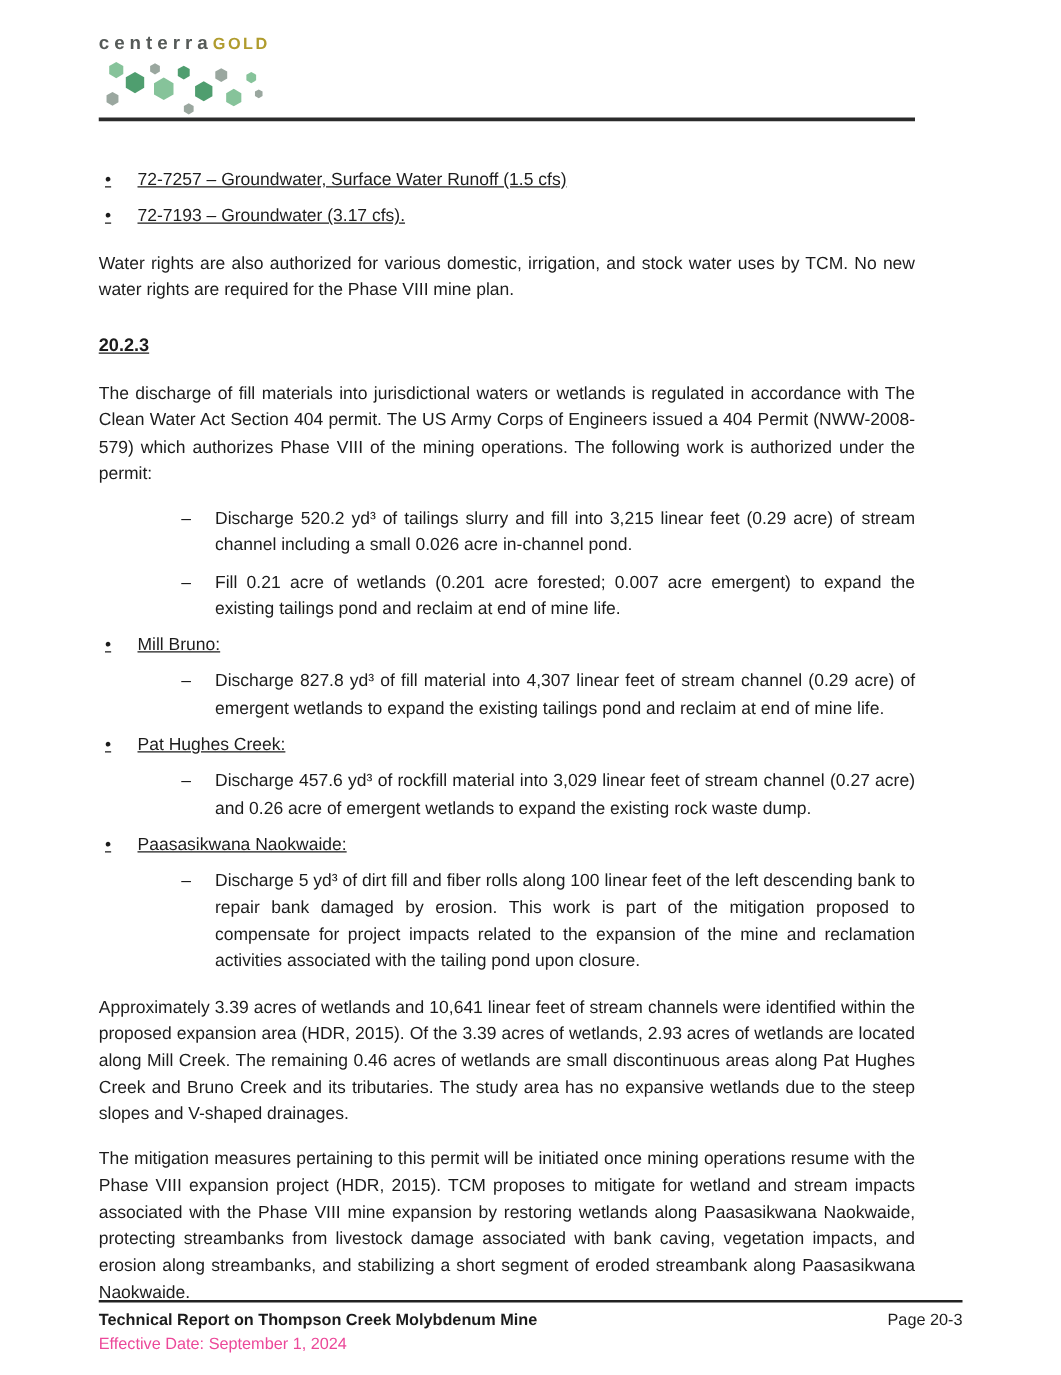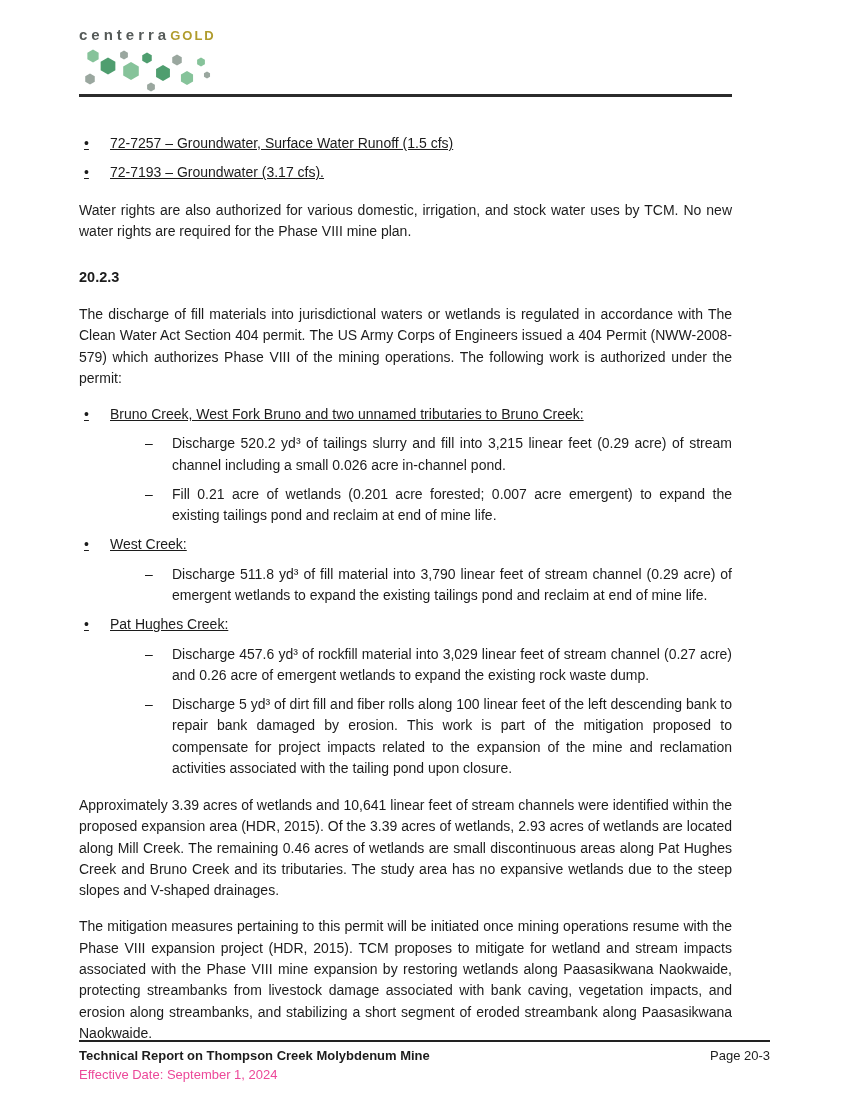--- a/index.html
+++ b/index.html
@@ -53,21 +53,21 @@
   .bt { flex: 1; text-align: justify; }
 
   .intro-bullets { margin-bottom: 16px; }
 
   .section-heading {
     display: flex;
     font-weight: bold;
     font-size: 14.5px;
     margin: 24px 0 16px 0;
   }
-  .section-number { flex: 0 0 70px; }
+  .section-number { flex: 0 0 70px; text-decoration: underline; }
 
   .permit-list { margin-bottom: 16px; }
   .permit-list .b1 { margin-top: 4px; }
 
   
   .footer {
     position: absolute;
     left: 79px;
     right: 79px;
     bottom: 16px;
@@ -127,51 +127,51 @@
   <p class="para">Water rights are also authorized for various domestic, irrigation, and stock water uses by TCM. No new water rights are required for the Phase VIII mine plan.</p>
 
   <div class="section-heading">
     <span class="section-number">20.2.3</span>
   </div>
 
   <p class="para">The discharge of fill materials into jurisdictional waters or wetlands is regulated in accordance with The Clean Water Act Section 404 permit. The US Army Corps of Engineers issued a 404 Permit (NWW-2008-579) which authorizes Phase VIII of the mining operations. The following work is authorized under the permit:</p>
 
   <div class="permit-list">
 
-    <div class="b1">
-      <span class="m1"></span>
-      <span class="bt">Bruno Creek, West Fork Bruno and two unnamed tributaries to Bruno Creek:</span>
-    </div>
     <div class="b2">
       <span class="m2"></span>
       <span class="bt">Discharge 520.2 yd³ of tailings slurry and fill into 3,215 linear feet (0.29 acre) of stream channel including a small 0.026 acre in-channel pond.</span>
     </div>
     <div class="b2">
       <span class="m2"></span>
       <span class="bt">Fill 0.21 acre of wetlands (0.201 acre forested; 0.007 acre emergent) to expand the existing tailings pond and reclaim at end of mine life.</span>
     </div>
 
     <div class="b1">
       <span class="m1"></span>
-      <span class="bt">West Creek:</span>
+      <span class="bt">Mill Bruno:</span>
     </div>
     <div class="b2">
       <span class="m2"></span>
-      <span class="bt">Discharge 511.8 yd³ of fill material into 3,790 linear feet of stream channel (0.29 acre) of emergent wetlands to expand the existing tailings pond and reclaim at end of mine life.</span>
+      <span class="bt">Discharge 827.8 yd³ of fill material into 4,307 linear feet of stream channel (0.29 acre) of emergent wetlands to expand the existing tailings pond and reclaim at end of mine life.</span>
     </div>
 
     <div class="b1">
       <span class="m1"></span>
       <span class="bt">Pat Hughes Creek:</span>
     </div>
     <div class="b2">
       <span class="m2"></span>
       <span class="bt">Discharge 457.6 yd³ of rockfill material into 3,029 linear feet of stream channel (0.27 acre) and 0.26 acre of emergent wetlands to expand the existing rock waste dump.</span>
     </div>
 
+    <div class="b1">
+      <span class="m1"></span>
+      <span class="bt">Paasasikwana Naokwaide:</span>
+    </div>
     <div class="b2">
       <span class="m2"></span>
       <span class="bt">Discharge 5 yd³ of dirt fill and fiber rolls along 100 linear feet of the left descending bank to repair bank damaged by erosion. This work is part of the mitigation proposed to compensate for project impacts related to the expansion of the mine and reclamation activities associated with the tailing pond upon closure.</span>
     </div>
 
   </div>
 
   <p class="para">Approximately 3.39 acres of wetlands and 10,641 linear feet of stream channels were identified within the proposed expansion area (HDR, 2015). Of the 3.39 acres of wetlands, 2.93 acres of wetlands are located along Mill Creek. The remaining 0.46 acres of wetlands are small discontinuous areas along Pat Hughes Creek and Bruno Creek and its tributaries. The study area has no expansive wetlands due to the steep slopes and V-shaped drainages.</p>
 
   <p class="para">The mitigation measures pertaining to this permit will be initiated once mining operations resume with the Phase VIII expansion project (HDR, 2015). TCM proposes to mitigate for wetland and stream impacts associated with the Phase VIII mine expansion by restoring wetlands along Paasasikwana Naokwaide, protecting streambanks from livestock damage associated with bank caving, vegetation impacts, and erosion along streambanks, and stabilizing a short segment of eroded streambank along Paasasikwana Naokwaide.</p>

